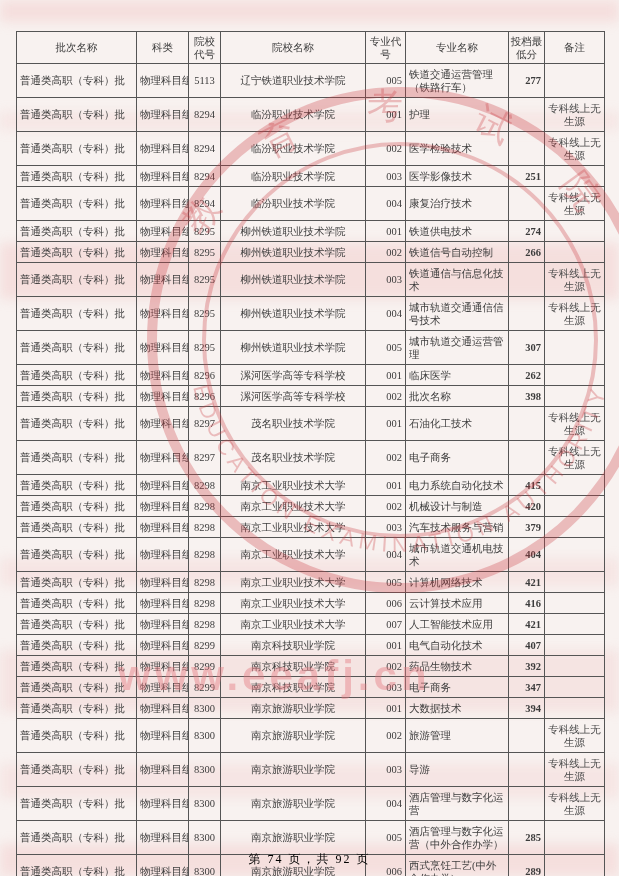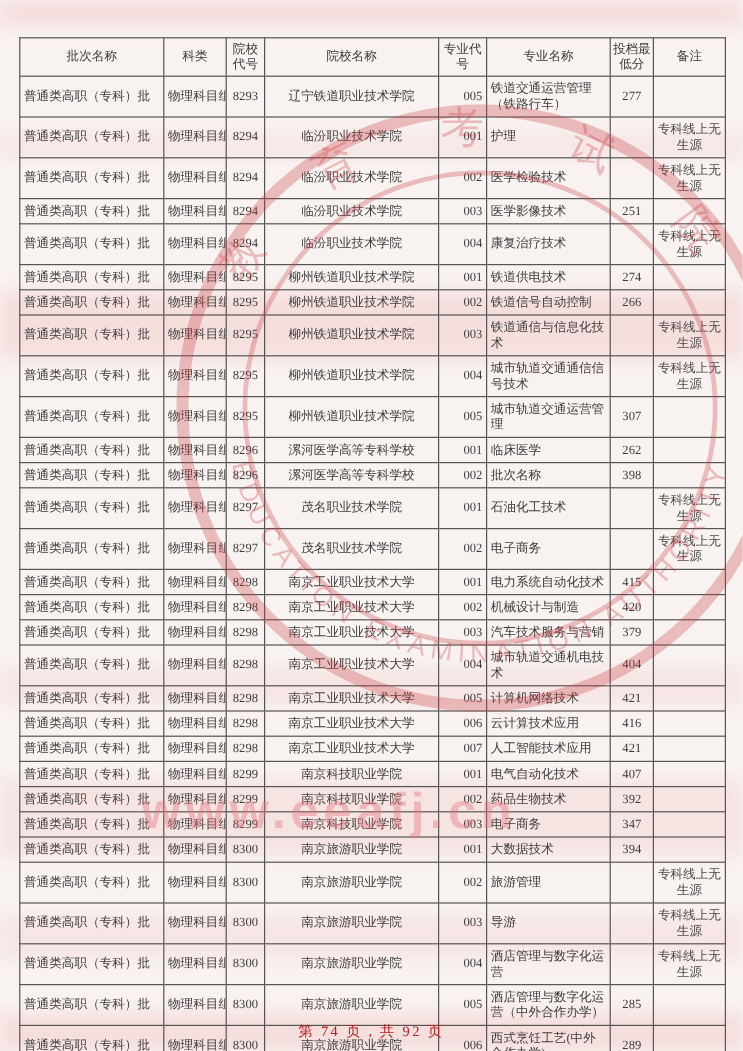--- a/index.html
+++ b/index.html
@@ -28,34 +28,34 @@
   table.scores th{
     font-weight:normal;font-size:10.5px;text-align:center;
     height:27px;padding:2px 1px;
   }
   td.c-batch{text-align:left;padding-left:4px;white-space:nowrap;}
   td.c-subject{text-align:center;font-size:10px;padding:3.5px 1px;white-space:nowrap;}
   td.c-code{text-align:center;}
   td.c-school{text-align:center;padding-left:4px;}
   td.c-mcode{text-align:right;}
   td.c-major{text-align:left;font-size:10px;padding-left:4px;}
-  td.c-score{text-align:center;}
+  td.c-score{text-align:right;font-weight:bold;}
   td.c-note{text-align:center;font-size:10px;padding:2px 2px;color:#4a4a4a;}
   
   .overlay{position:absolute;left:0;top:0;pointer-events:none;}
   .wm-url{
     position:absolute;left:118px;top:652px;width:500px;
     font-family:"Liberation Sans","DejaVu Sans",sans-serif;
     font-size:42px;font-weight:bold;letter-spacing:4px;
     color:rgba(228,118,126,0.42);
     pointer-events:none;white-space:nowrap;
   }
   .footer{
     position:absolute;left:0;top:851px;width:100%;
-    text-align:center;font-size:12px;letter-spacing:2px;color:#b91c1c;
+    text-align:center;font-size:12px;letter-spacing:2px;color:#000000;
   }
 </style>
 </head>
 <body>
 
 <div class="page">
 
   <div class="band" style="top:0;height:22px;"></div>
   <div class="band" style="top:112px;height:18px;background:rgba(238,178,178,0.18);"></div>
   <div class="band" style="top:243px;height:56px;"></div>
@@ -84,21 +84,21 @@
           <th>专业代号</th>
           <th>专业名称</th>
           <th>投档最低分</th>
           <th>备注</th>
         </tr>
     </thead>
     <tbody id="table-body">
         <tr>
           <td class="c-batch">普通类高职（专科）批</td>
           <td class="c-subject">物理科目组</td>
-          <td class="c-code">8293</td>
+          <td class="c-code">5113</td>
           <td class="c-school">辽宁铁道职业技术学院</td>
           <td class="c-mcode">005</td>
           <td class="c-major">铁道交通运营管理（铁路行车）</td>
           <td class="c-score">277</td>
           <td class="c-note"></td>
         </tr>
         <tr>
           <td class="c-batch">普通类高职（专科）批</td>
           <td class="c-subject">物理科目组</td>
           <td class="c-code">8294</td>

